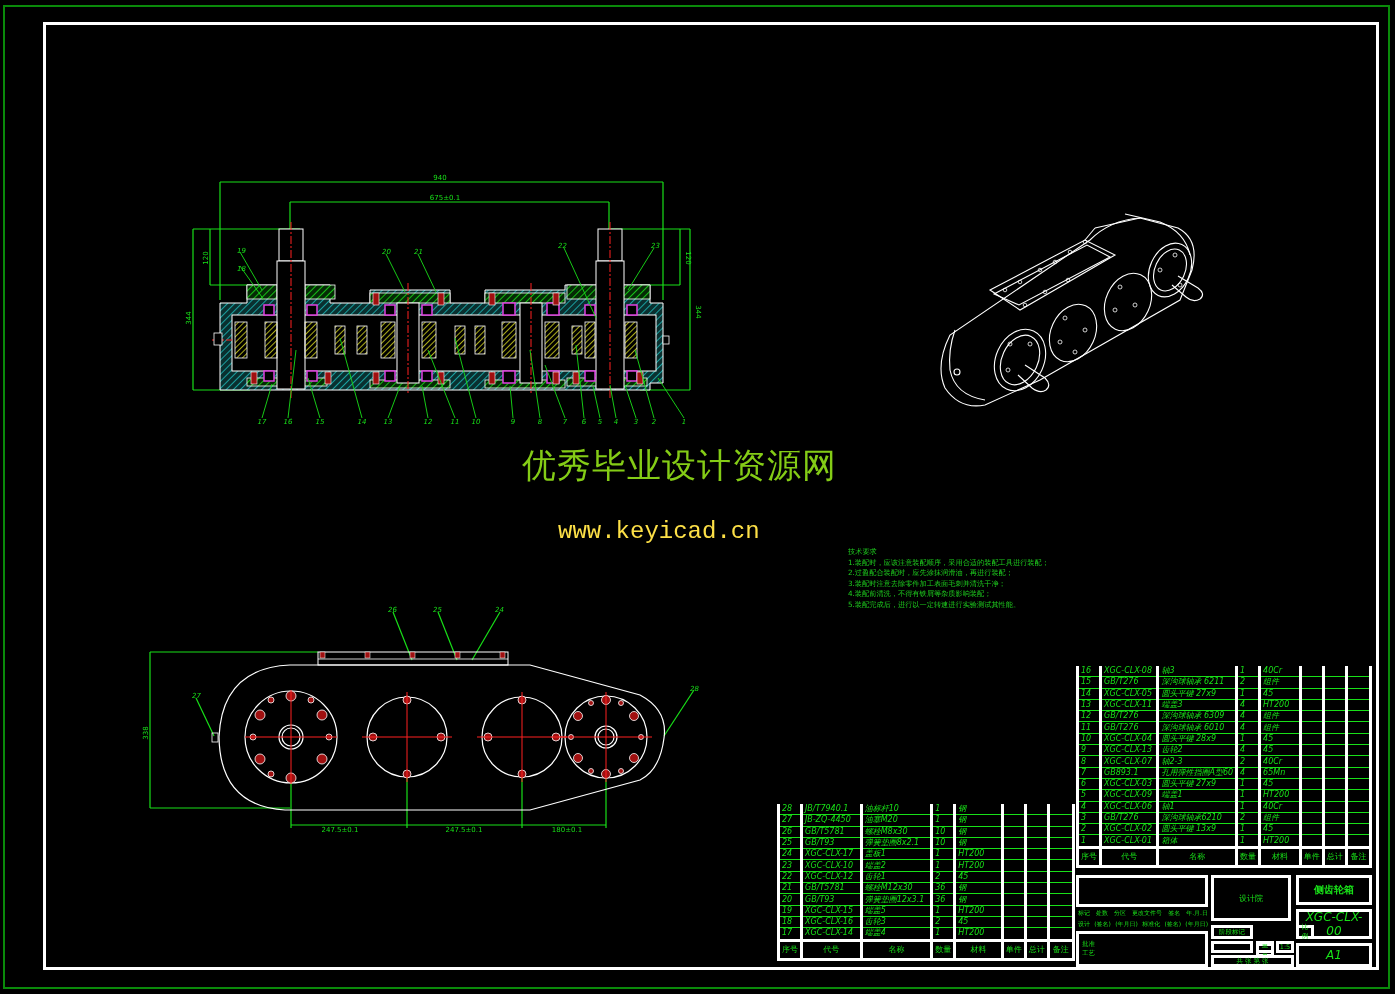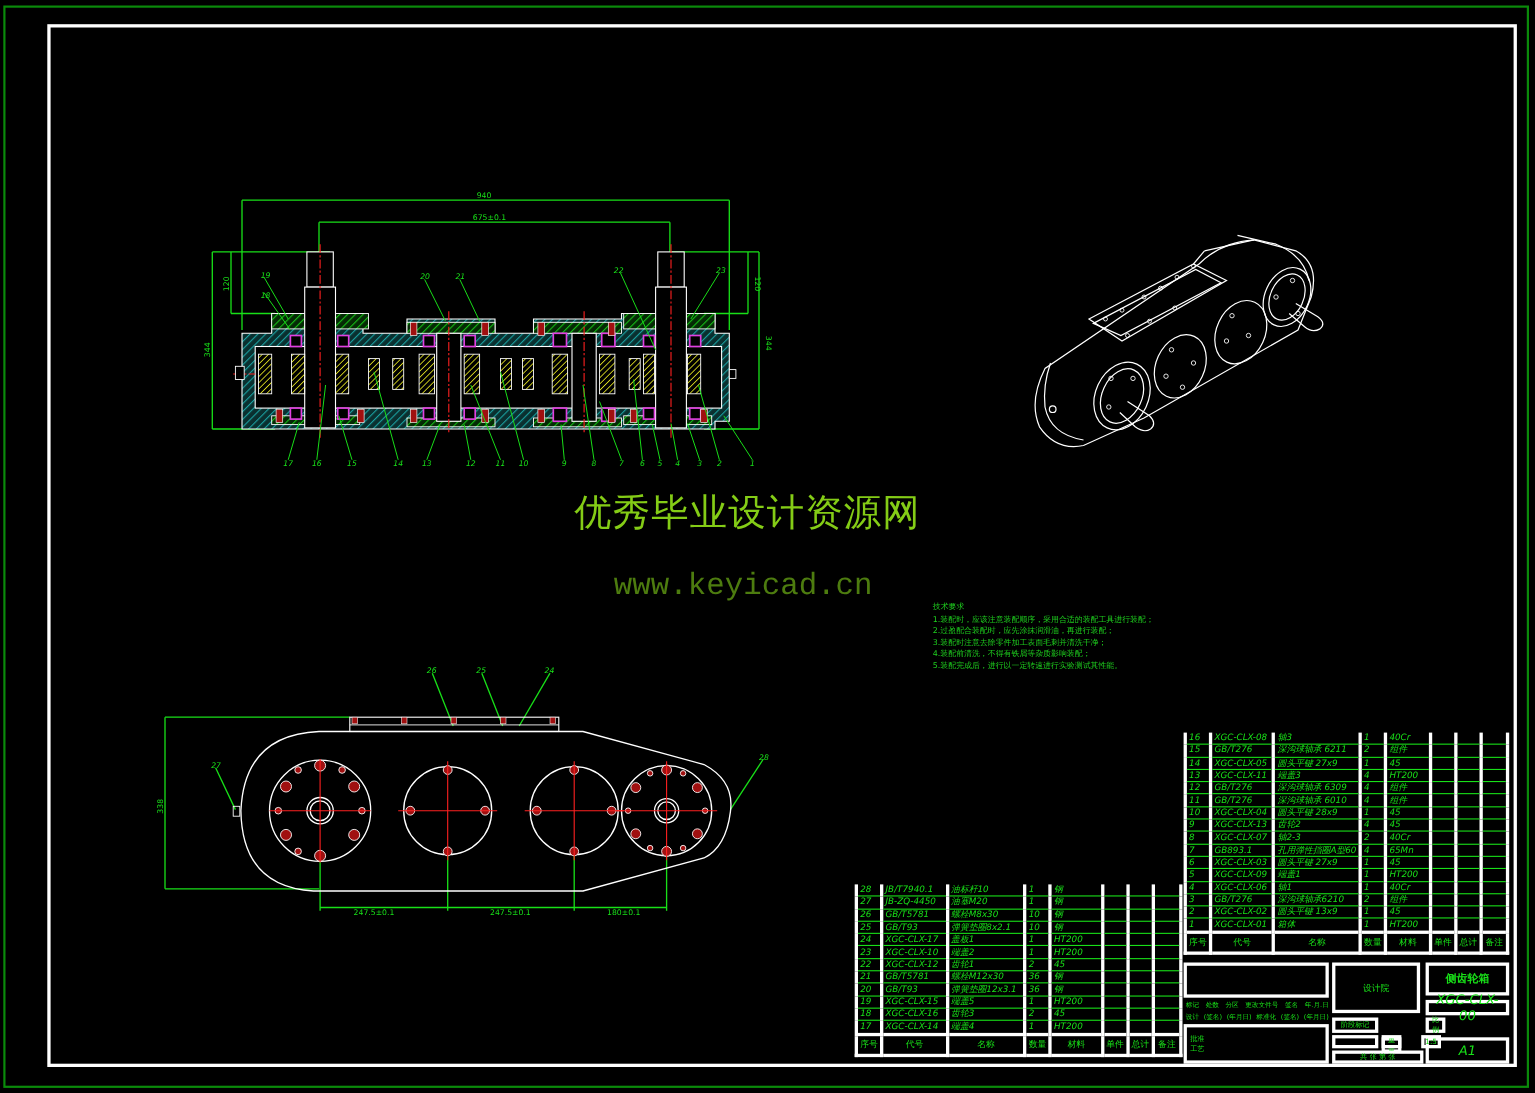--- a/index.html
+++ b/index.html
@@ -1,21 +1,21 @@
 <!DOCTYPE html>
 <html><head>
 <meta charset="utf-8">
 <style>
   html,body{margin:0;padding:0;background:#000;}
   body{width:1395px;height:994px;position:relative;overflow:hidden;font-family:"DejaVu Sans",sans-serif;}
   #canvas{position:absolute;left:0;top:0;width:1395px;height:994px;}
   .outer-border{position:absolute;left:3px;top:5px;width:1387px;height:984px;border:2px solid #0a8a0a;box-sizing:border-box;}
   .inner-frame{position:absolute;left:43px;top:22px;width:1336px;height:948px;border:3px solid #fff;box-sizing:border-box;}
   .watermark-cn{position:absolute;left:522px;top:443px;color:#84cc16;font-family:"DejaVu Serif",serif;font-size:34px;letter-spacing:1px;white-space:nowrap;}
-  .watermark-url{position:absolute;left:558px;top:518px;color:#4d7c0f;font-family:"Liberation Mono",monospace;font-size:28px;white-space:nowrap;}
+  .watermark-url{position:absolute;left:558px;top:518px;color:#fde047;font-family:"Liberation Mono",monospace;font-size:24px;white-space:nowrap;}
   .tech-req{position:absolute;left:848px;top:547px;color:#1ed01e;font-size:7.2px;line-height:10.5px;white-space:nowrap;}
   .tech-req div{margin:0;}
   .bom{position:absolute;border-collapse:collapse;color:#18e018;font-size:8px;font-style:italic;}
   .bom td{border-left:3px solid #fff;border-right:3px solid #fff;border-bottom:1px solid #18e018;padding:0 2px;height:10.3px;line-height:10px;white-space:nowrap;overflow:hidden;}
   .bom tr.hdr td{border-top:3px solid #fff;border-bottom:3px solid #fff;height:16px;font-style:normal;text-align:center;font-size:8px;margin-top:24px;}
   .tb{position:absolute;color:#18e018;font-size:8px;}
   .tb .cell{position:absolute;border:3px solid #fff;box-sizing:border-box;display:flex;align-items:center;justify-content:center;text-align:center;}
 </style>
 </head>
 <body>
@@ -693,28 +693,28 @@
         <td>备注</td>
       </tr>
     </tbody>
 </table>
 
 <div class="tb" style="left:1076px;top:875px;width:296px;height:92px;">
   <div class="cell" style="left:135px;top:0;width:80px;height:46px;">
       <span>设计院</span>
     </div>
   <div class="cell" style="left:220px;top:0;width:76px;height:30px;font-size:10px;font-weight:bold;">侧齿轮箱</div>
-  <div class="cell" style="left:220px;top:34px;width:76px;height:14px;font-size:12px;font-style:italic;">XGC-CLX-00</div>
+  <div class="cell" style="left:220px;top:34px;width:76px;height:30px;font-size:12px;font-style:italic;">XGC-CLX-00</div>
   <div class="cell" style="left:220px;top:68px;width:76px;height:24px;font-size:12px;font-style:italic;">A1</div>
   <div class="cell" style="left:135px;top:50px;width:42px;height:14px;font-size:6.5px;">阶段标记</div>
   <div class="cell" style="left:180px;top:68px;width:18px;height:14px;font-size:6.5px;">重量</div>
   <div class="cell" style="left:200px;top:50px;width:18px;height:14px;font-size:6.5px;margin-left:20px;">比例</div>
   <div class="cell" style="left:135px;top:66px;width:42px;height:12px;"></div>
   <div class="cell" style="left:180px;top:66px;width:18px;height:12px;"></div>
-  <div class="cell" style="left:216px;top:66px;width:18px;height:12px;font-size:6.5px;">1:5</div>
+  <div class="cell" style="left:200px;top:66px;width:18px;height:12px;font-size:6.5px;">1:5</div>
   <div class="cell" style="left:135px;top:80px;width:83px;height:12px;font-size:6.5px;">共 张 第 张</div>
 
   <div class="cell" style="left:0;top:0;width:132px;height:32px;"></div>
   <div style="position:absolute;left:2px;top:34px;width:130px;display:flex;justify-content:space-between;font-size:6px;">
     <span>标记</span>
     <span>处数</span>
     <span>分区</span>
     <span>更改文件号</span>
     <span>签名</span>
     <span>年.月.日</span>

